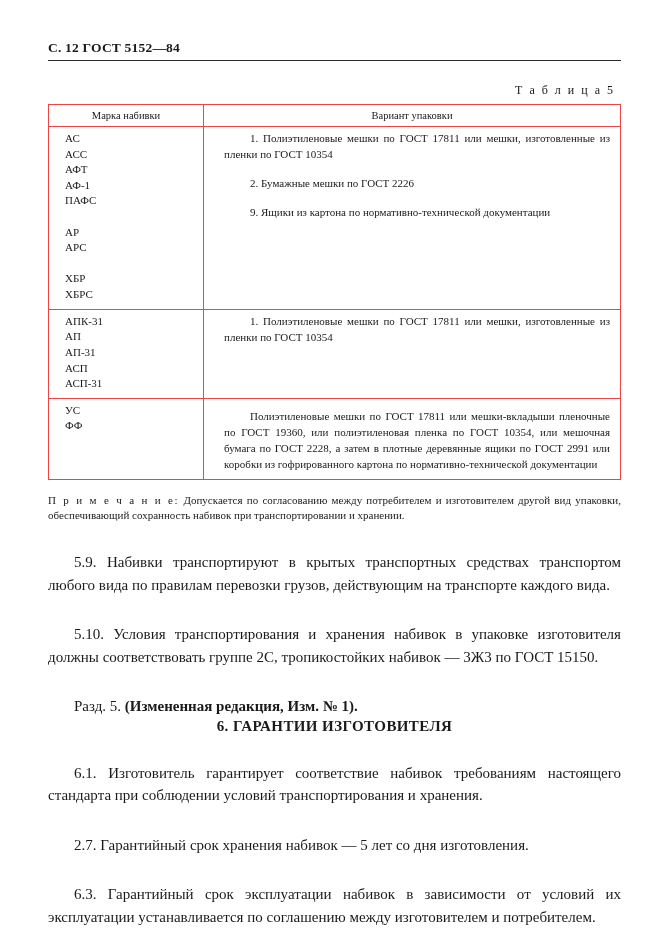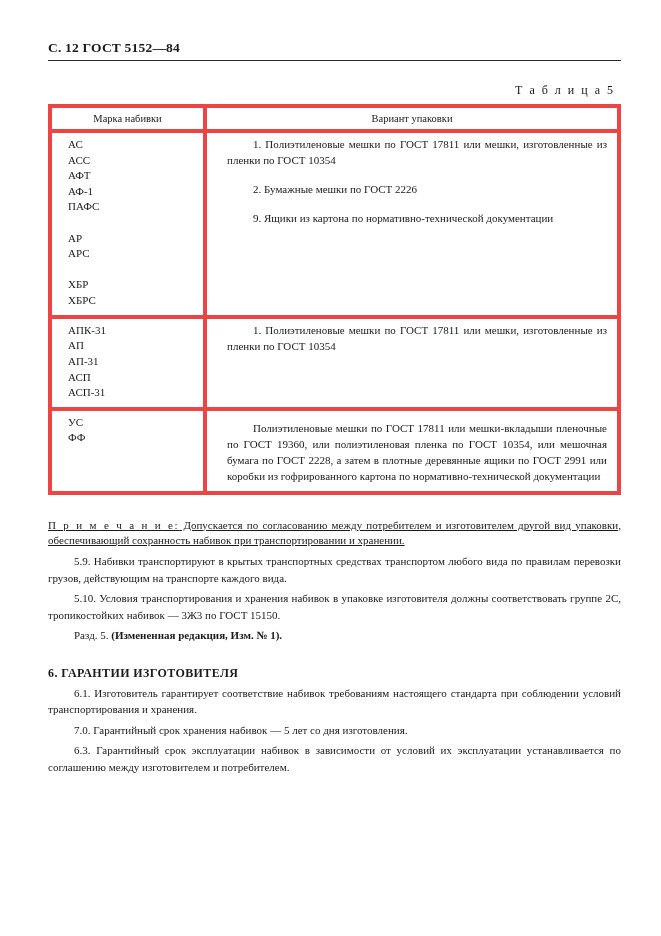--- a/index.html
+++ b/index.html
@@ -39,21 +39,21 @@
     letter-spacing: 2px;
     margin: 0 6px 6px 0;
   }
   table.main {
     border-collapse: collapse;
     width: 573px;
     font-size: 11px;
     table-layout: fixed;
   }
   table.main td, table.main th {
-    border: 4px solid #ef4444;
+    border: 1px solid #ef4444;
     vertical-align: top;
     padding: 4px 6px 6px 6px;
   }
   table.main th {
     text-align: center;
     font-weight: normal;
     font-size: 10.5px;
     padding: 5px 4px;
   }
   .col-mark { width: 155px; }
@@ -75,39 +75,38 @@
   }
   .pack-item + .pack-item {
     margin-top: 13px;
   }
   .spacer-6 { height: 6px; }
   .note {
     width: 573px;
     font-size: 11px;
     line-height: 1.45;
     text-align: justify;
-    margin-top: 23px;
-    text-decoration: underline;
+    margin-top: 13px;
   }
   .note .lead {
     letter-spacing: 1.6px;
   }
   .para {
     width: 573px;
-    font-size: 11px;
+    font-size: 15px;
     line-height: 1.5;
     text-align: justify;
-    margin-top: 4px;
+    margin-top: 27px;
     text-indent: 26px;
   }
   .section-title {
     width: 573px;
+    text-align: center;
     font-weight: bold;
-    font-size: 12px;
-    margin-top: 22px;
+    font-size: 15px;
     margin-bottom: 4px;
     letter-spacing: 0.4px;
   }
   b.inline { font-weight: bold; }
 </style>
 </head>
 <body>
 
 <div class="page">
 
@@ -174,16 +173,16 @@
   <div class="para">5.9.  Набивки транспортируют в крытых транспортных средствах транспортом любого вида по правилам перевозки грузов, действующим на транспорте каждого вида.</div>
   <div class="para">5.10.  Условия транспортирования и хранения набивок в упаковке изготовителя должны соот­ветствовать группе 2С, тропикостойких набивок — 3Ж3 по ГОСТ 15150.</div>
 
   <div class="para">
     <span>Разд. 5.  </span><b class="inline">(Измененная редакция, Изм. № 1).</b>
   </div>
 
   <div class="section-title">6.  ГАРАНТИИ ИЗГОТОВИТЕЛЯ</div>
 
   <div class="para">6.1.  Изготовитель гарантирует соответствие набивок требованиям настоящего стандарта при соблюдении условий транспортирования и хранения.</div>
-  <div class="para">7.0.  Гарантийный срок хранения набивок — 5 лет со дня изготовления.</div>
+  <div class="para">2.7.  Гарантийный срок хранения набивок — 5 лет со дня изготовления.</div>
   <div class="para">6.3.  Гарантийный срок эксплуатации набивок в зависимости от условий их эксплуатации устанавливается по соглашению между изготовителем и потребителем.</div>
 
 </div>
 
 </body></html>

